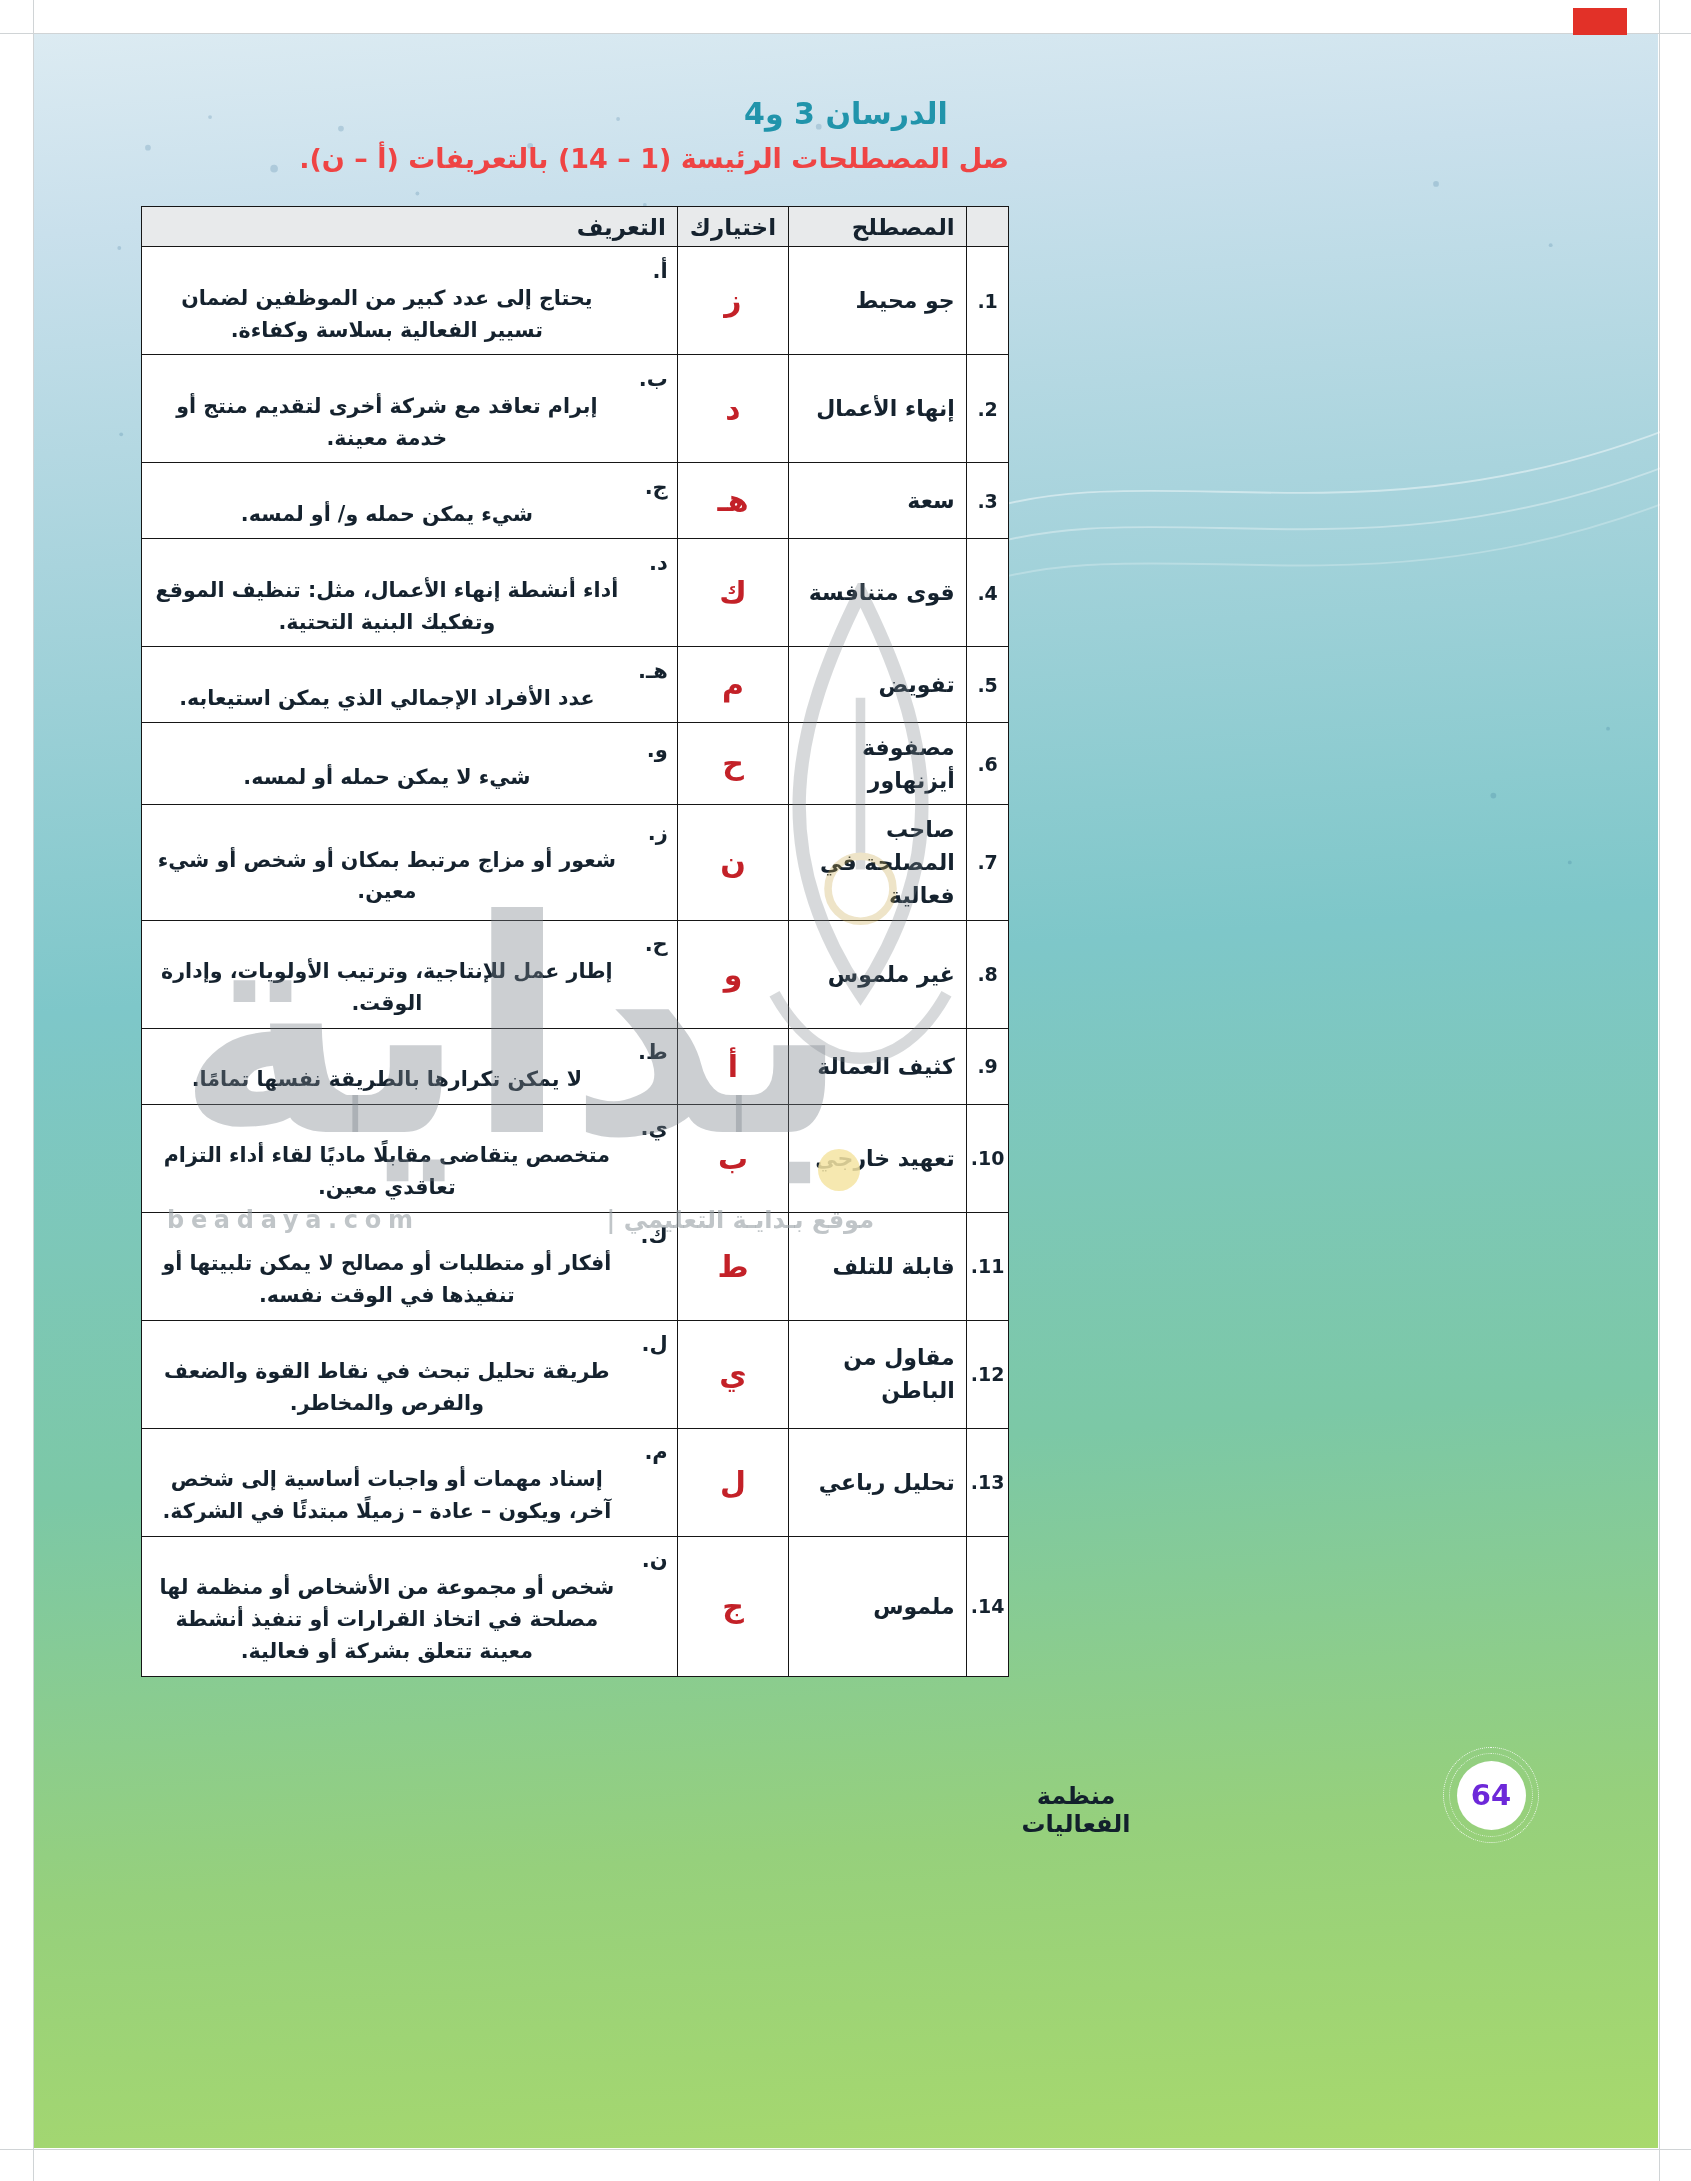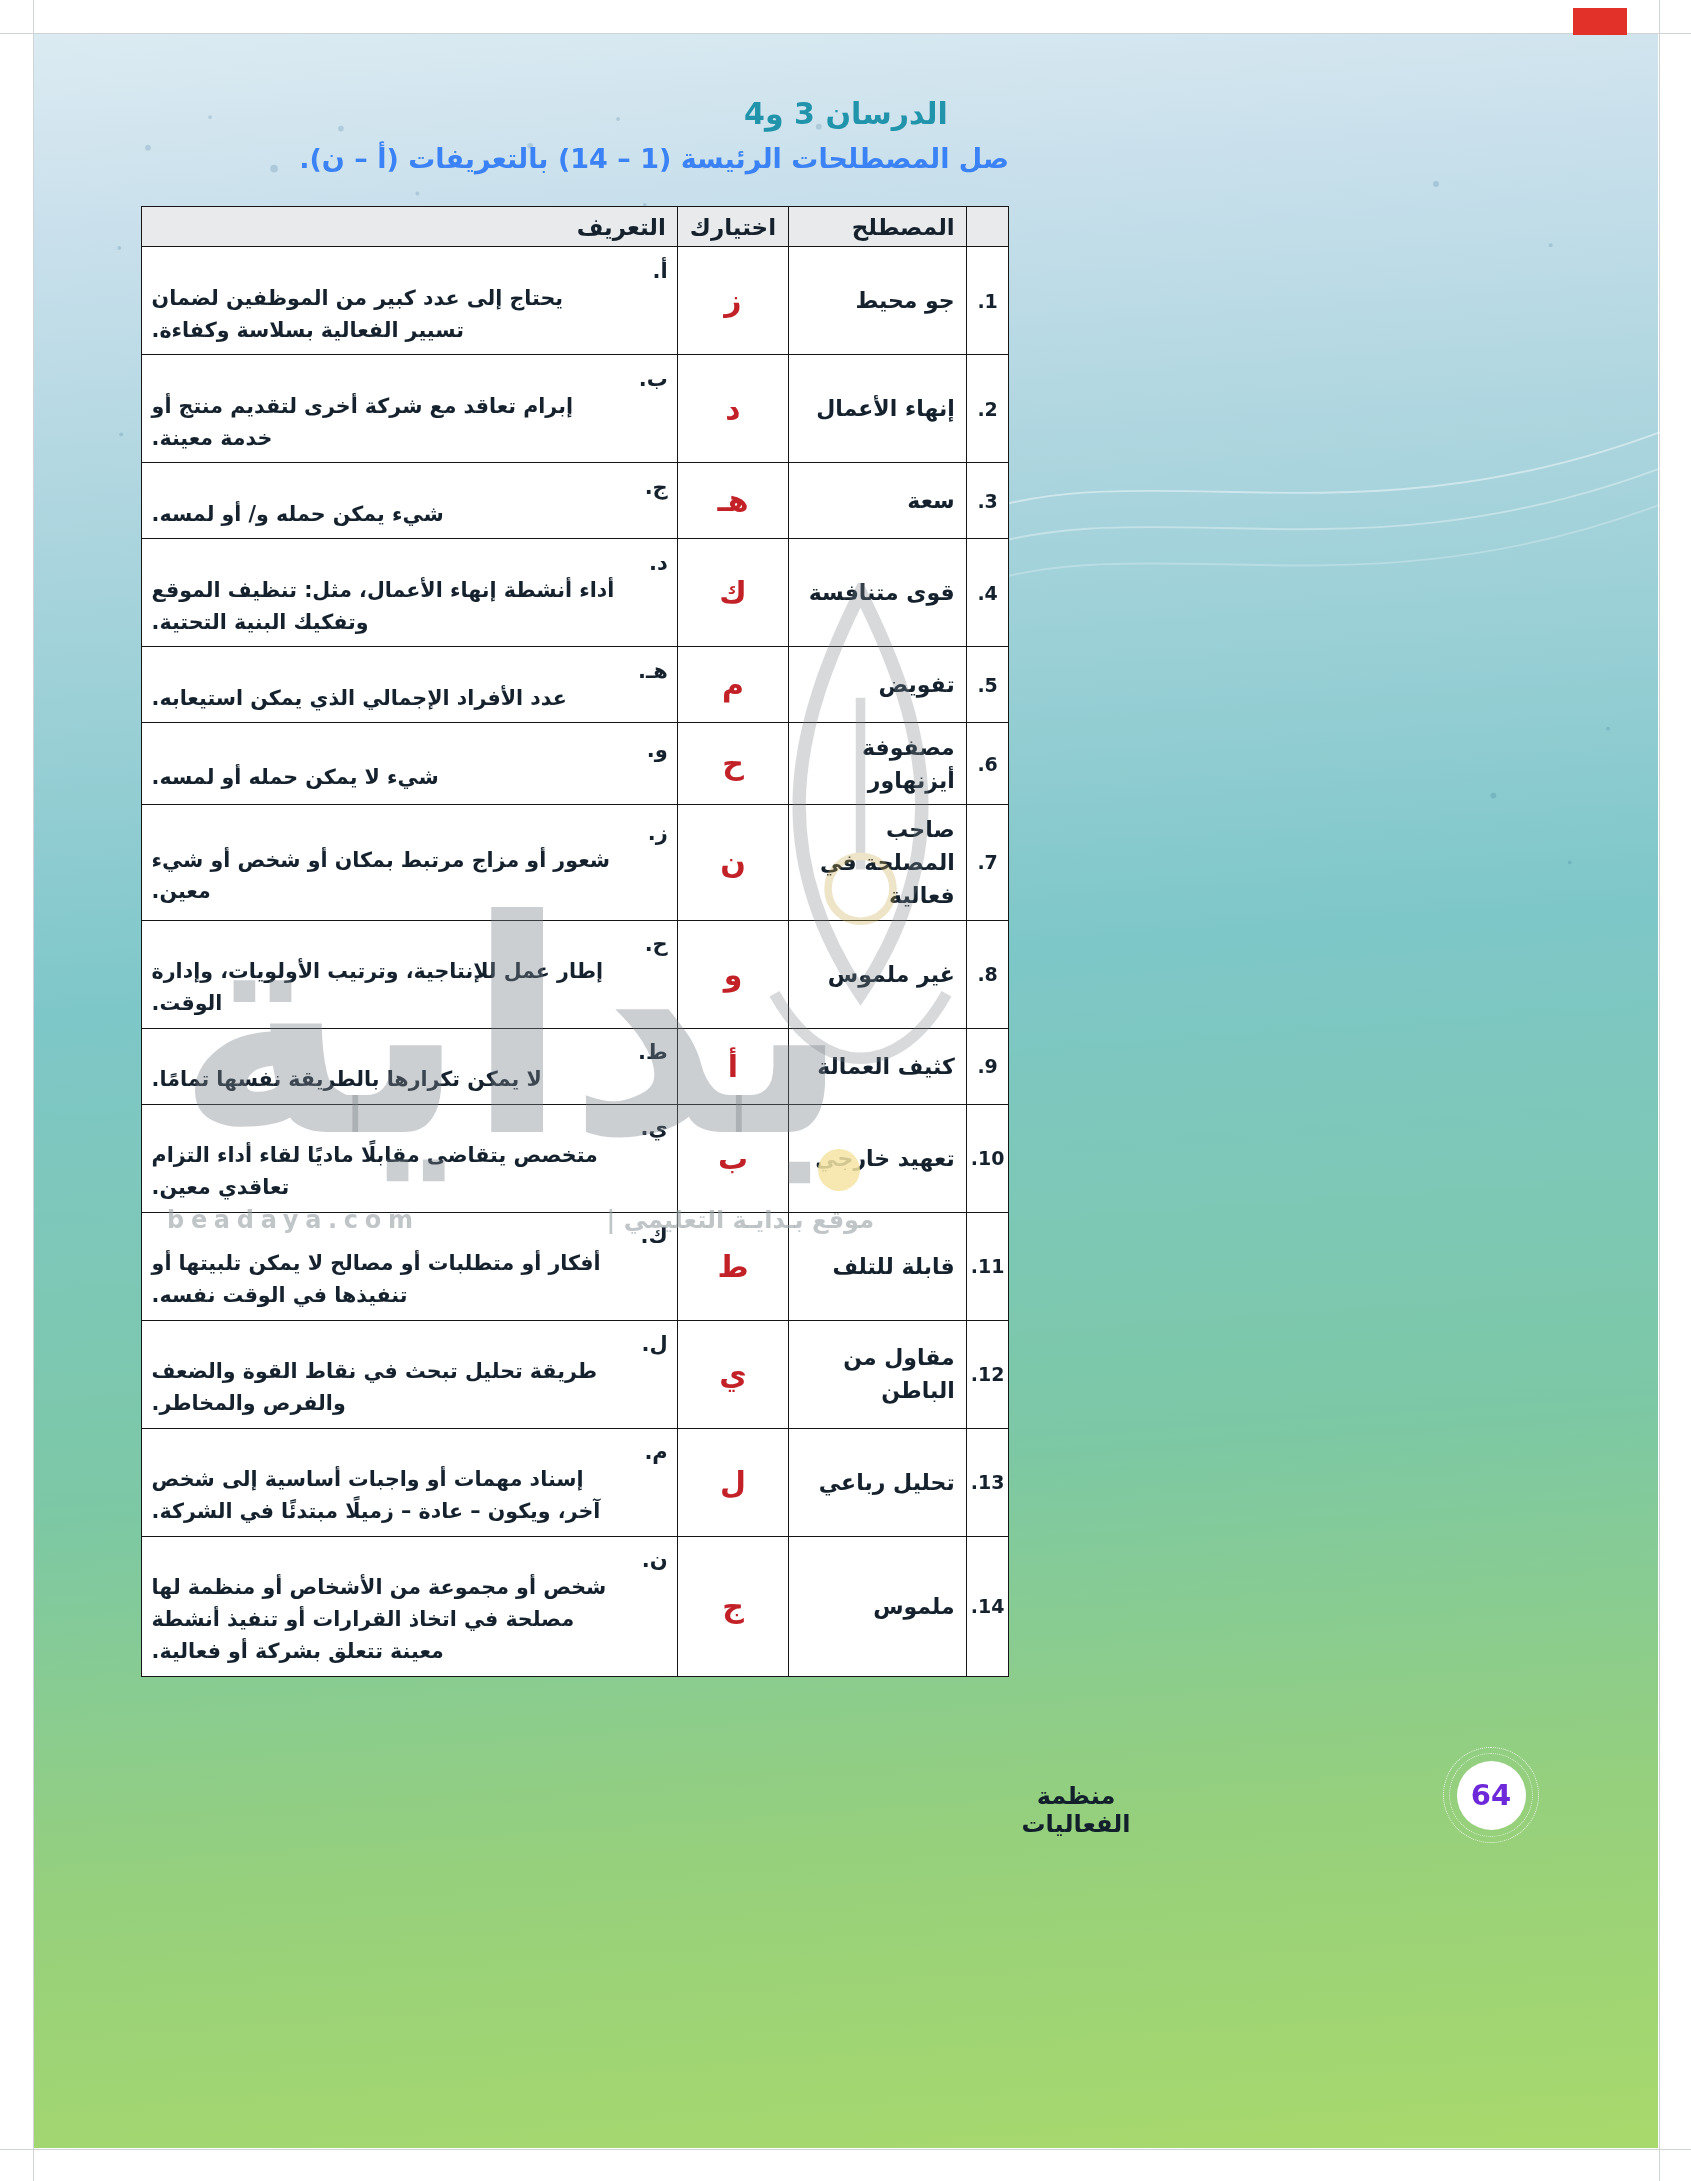--- a/index.html
+++ b/index.html
@@ -38,21 +38,21 @@
 
   
   .title {
     position:absolute; left:0; top:96px; width:1692px;
     text-align:center; direction:rtl;
     color:#2194ab; font-size:30px; font-weight:bold; z-index:2;
   }
   .subtitle {
     position:absolute; top:143px; right:683px;
     direction:rtl; white-space:nowrap;
-    color:#3b82f6; font-size:27px; font-weight:bold; z-index:2;
+    color:#ef4444; font-size:27px; font-weight:bold; z-index:2;
   }
 
   
   .match-table {
     position:absolute; left:141px; top:206px; width:868px;
     border-collapse:collapse; direction:rtl;
     background:#ffffff; z-index:2;
     color:#15222e;
   }
   .match-table th, .match-table td { border:1.9px solid #161616; }
@@ -78,21 +78,21 @@
     text-align:center; vertical-align:middle;
     color:#c32128; font-size:30px; font-weight:bold; padding:3.8px;
   }
   .cell-def { padding:7.6px 9.6px; vertical-align:middle; }
   .def-wrap { display:flex; gap:7.6px; align-items:flex-start; }
   .def-letter {
     flex:0 0 auto; min-width:38px;
     font-size:21px; font-weight:bold; line-height:1.55;
   }
   .def-text {
-    flex:1; text-align:left;
+    flex:1; text-align:center;
     font-size:20.6px; font-weight:bold; line-height:1.55;margin-top:28px;
   }
 
   tbody tr:nth-child(1)  { height:92px; }
   tbody tr:nth-child(2)  { height:55px; }
   tbody tr:nth-child(3)  { height:50px; }
   tbody tr:nth-child(4)  { height:54px; }
   tbody tr:nth-child(5)  { height:55px; }
   tbody tr:nth-child(6)  { height:52px; }
   tbody tr:nth-child(7)  { height:86px; }

